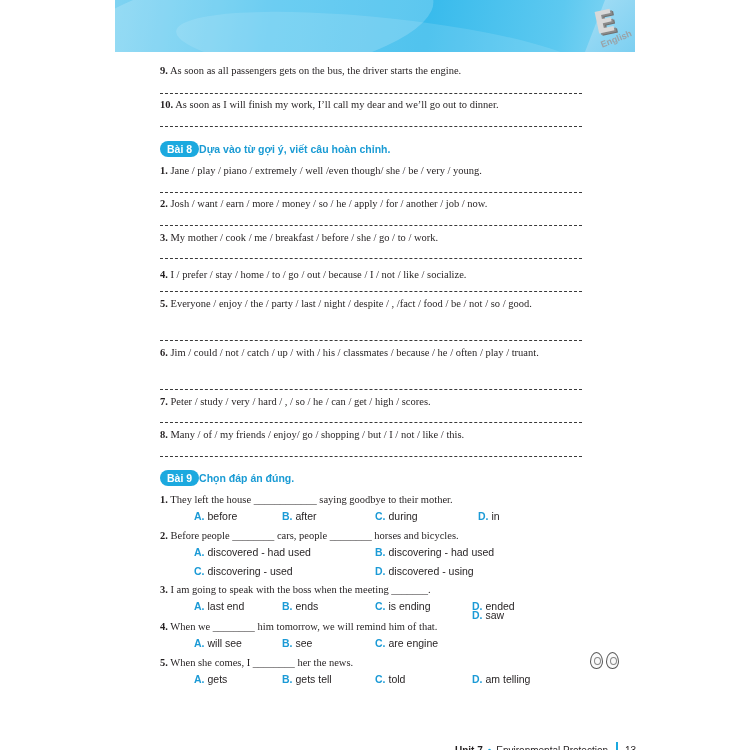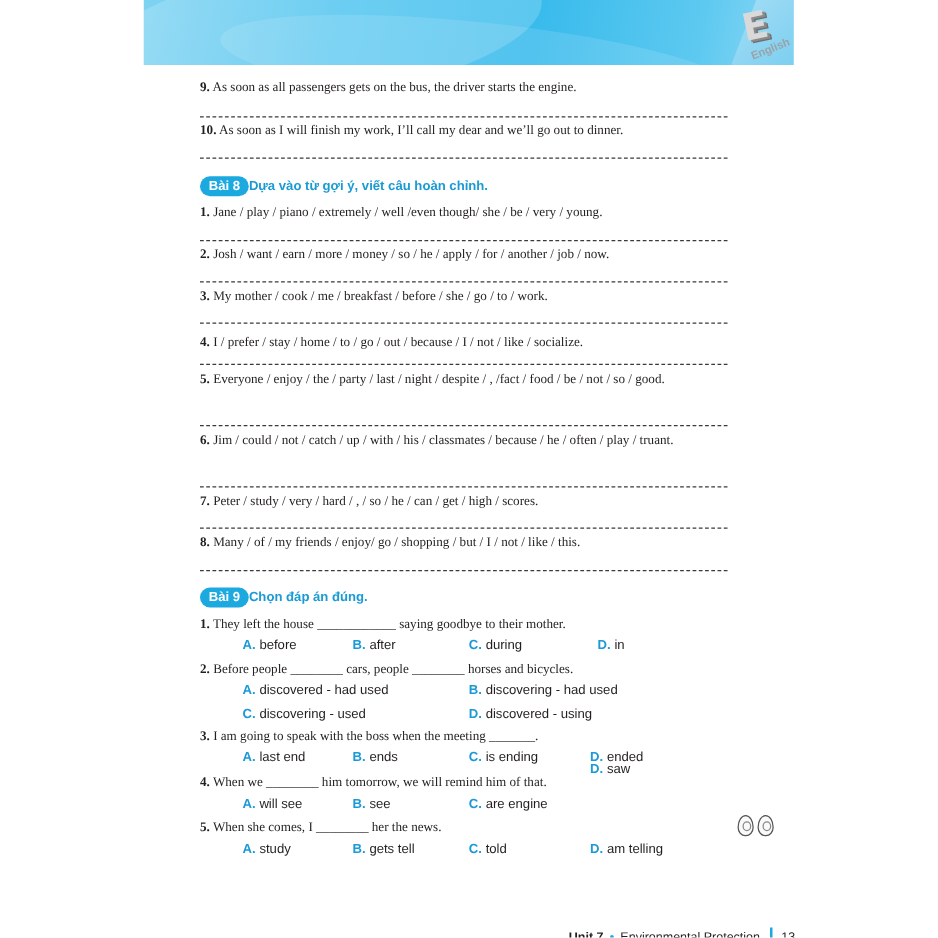--- a/index.html
+++ b/index.html
@@ -178,21 +178,21 @@
     <b>4.</b><span> When we ________ him tomorrow, we will remind him of that.</span>
   </div>
   <div class="opt" style="top:635px;left:34px"><span class="k">A.</span><span>will see</span></div>
   <div class="opt" style="top:635px;left:122px"><span class="k">B.</span><span>see</span></div>
   <div class="opt" style="top:635px;left:215px"><span class="k">C.</span><span>are engine</span></div>
   <div class="opt" style="top:607px;left:312px"><span class="k">D.</span><span>saw</span></div>
 
   <div class="q" style="top:655px">
     <b>5.</b><span> When she comes, I ________ her the news.</span>
   </div>
-  <div class="opt" style="top:671px;left:34px"><span class="k">A.</span><span>study</span></div>
+  <div class="opt" style="top:671px;left:34px"><span class="k">A.</span><span>gets</span></div>
   <div class="opt" style="top:671px;left:122px"><span class="k">B.</span><span>gets tell</span></div>
   <div class="opt" style="top:671px;left:215px"><span class="k">C.</span><span>told</span></div>
   <div class="opt" style="top:671px;left:312px"><span class="k">D.</span><span>am telling</span></div>
 </div>
 
 <div class="eggs">
   <div class="egg"></div>
   <div class="egg"></div>
 </div>
 

